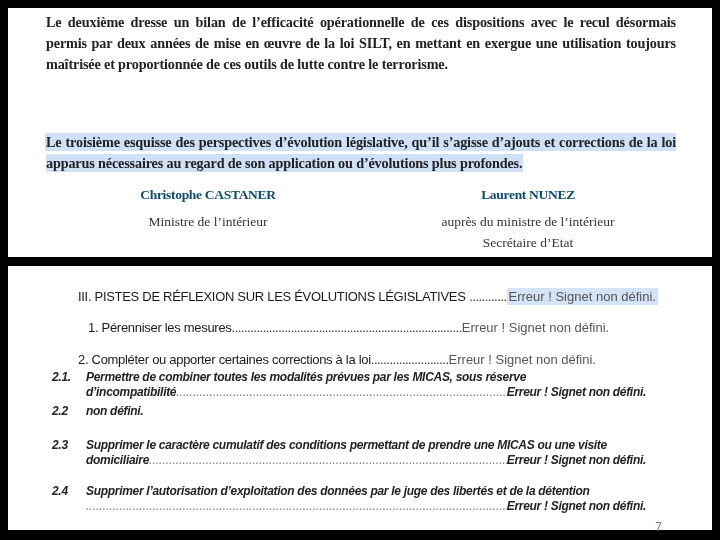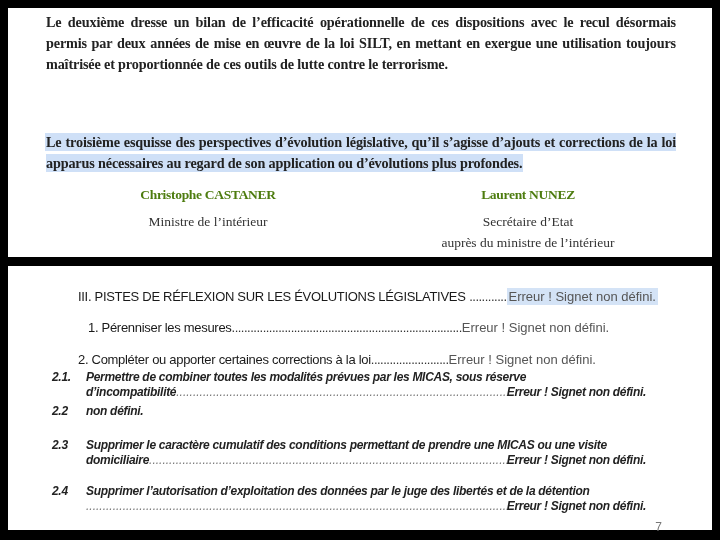--- a/index.html
+++ b/index.html
@@ -14,21 +14,21 @@
   .para {
     position: absolute; left: 38px; width: 630px;
     font-size: 14.2px; line-height: 21px; text-align: justify; text-align-last: left;
     font-weight: bold; color: #222; letter-spacing: -0.15px;
   }
   .para.highlight span.hl { background: #cfe0f7; box-shadow: 0 0 0 1px #cfe0f7; }
   #para-2 { top: 4px; }
   #para-3 { top: 92px; margin-top: 32px; }
 
   .sig { position: absolute; text-align: center; font-size: 13.5px; line-height: 21px; color: #333; }
-  .sig .name { font-weight: bold; color: #4d7c0f; letter-spacing: -0.3px; }
+  .sig .name { font-weight: bold; color: #0c4a6e; letter-spacing: -0.3px; }
   #sig-left { left: 100px; width: 200px; top: 176px; }
   #sig-right { left: 390px; width: 260px; top: 176px; }
 
   .toc-line { position: absolute; font-size: 13px; line-height: 18px; white-space: nowrap; }
   .toc-line .lbl { font-weight: normal; color: #1a1a1a; letter-spacing: -0.3px; }
   .toc-line .dots { color: #333; letter-spacing: -0.5px; }
   .toc-line .err { color: #555; font-weight: normal; }
   .err.hl { background: #d4e3f6; padding: 1px 2px; }
 
   .sub {
@@ -49,22 +49,22 @@
   <div class="para highlight" id="para-3"><span class="hl">Le troisième esquisse des perspectives d’évolution législative, qu’il s’agisse d’ajouts et corrections de la loi apparus nécessaires au regard de son application ou d’évolutions plus profondes.</span></div>
 
   <div class="sig" id="sig-left">
     <div class="name">Christophe CASTANER</div>
     <div style="height:6px"></div>
     <div>Ministre de l’intérieur</div>
   </div>
   <div class="sig" id="sig-right">
     <div class="name">Laurent NUNEZ</div>
     <div style="height:6px"></div>
+    <div>auprès du ministre de l’intérieur</div>
     <div>Secrétaire d’Etat</div>
-    <div>auprès du ministre de l’intérieur</div>
   </div>
 </div>
 
 <div class="panel" id="panel-bottom">
   <div class="toc-line" style="left:70px; top:22px;">
     <span class="lbl">III.  PISTES DE RÉFLEXION SUR LES ÉVOLUTIONS LÉGISLATIVES</span>
     <span class="dots">............</span><span class="err hl">Erreur ! Signet non défini.</span>
   </div>
   <div class="toc-line" style="left:80px; top:53px;">
     <span class="lbl">1.  Pérenniser les mesures</span><span class="dots">..........................................................................</span><span class="err">Erreur ! Signet non défini.</span>

